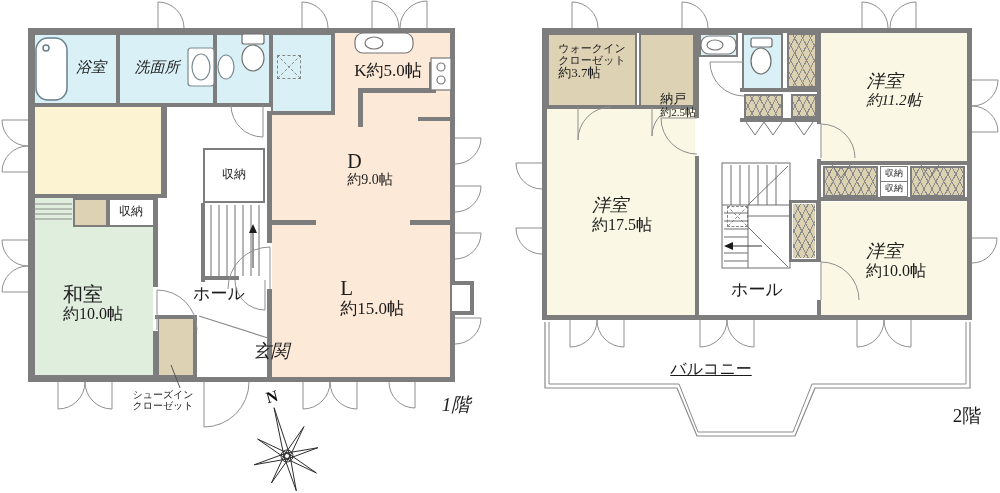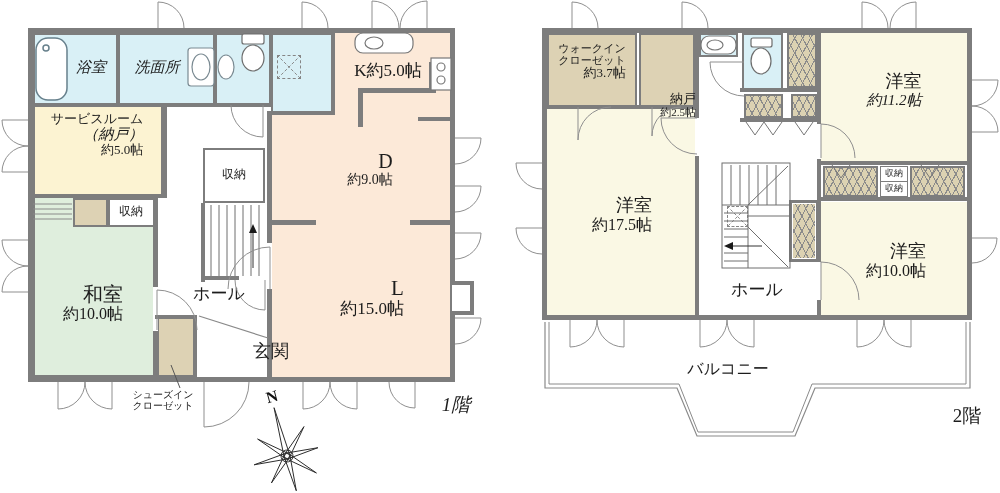--- a/index.html
+++ b/index.html
@@ -15,25 +15,25 @@
   .blue{background:#d9f0f6;}
   .peach{background:#fce9d8;}
   .cream{background:#fcf3d2;}
   .green{background:#dfeedd;}
   .tan{background:#ddd2b4;}
   .pale{background:#faf8e4;}
   .hatch{background:
      repeating-linear-gradient(62deg, rgba(110,110,110,0) 0 6px, #8b8b8b 6px 7px),
      repeating-linear-gradient(118deg, rgba(110,110,110,0) 0 6px, #8b8b8b 6px 7px),
      #dcd2b2;}
-  .lbl{position:absolute;transform:translate(-50%,0);text-align:right;white-space:nowrap;line-height:1.1;}
+  .lbl{position:absolute;transform:translate(-50%,0);text-align:left;white-space:nowrap;line-height:1.1;}
   .lbl span{display:block;}
   .s9{font-size:9px;} .s10{font-size:10px;} .s11{font-size:11px;} .s12{font-size:12px;}
   .s13{font-size:13px;} .s14{font-size:14px;} .s15{font-size:15px;font-style:italic;} .s16{font-size:16px;}
-  .s17{font-size:17px;} .s18{font-size:18px;} .s19{font-size:19px;} .s20{font-size:20px;}
+  .s17{font-size:17px;} .s18{font-size:18px;font-style:italic;} .s19{font-size:19px;} .s20{font-size:20px;}
   .s21{font-size:21px;}
   .dash{border:1px dashed #858585;background:transparent;}
   svg{position:absolute;left:0;top:0;pointer-events:none;}
 </style>
 </head>
 <body>
 
 <div id="canvas">
 
   <div class="abs outline" style="left:28px;top:28px;width:427px;height:354px;"></div>
@@ -74,25 +74,20 @@
   <div class="abs" style="left:452px;top:281px;width:22px;height:34px;border:4px solid #7d7d7d;border-left:none;background:#fff;"></div>
 
   <div class="abs dash" style="left:277px;top:55px;width:24px;height:24px;"></div>
 
   <div class="lbl s15" style="left:91px;top:59px;">
       <span>浴室</span>
     </div>
   <div class="lbl s15" style="left:157px;top:59px;">
       <span>洗面所</span>
     </div>
-  <div class="lbl" style="left:97px;top:112px;">
-    <span class="s13">サービスルーム</span>
-    <span class="s15">（納戸）</span>
-    <span class="s13">約5.0帖</span>
-  </div>
   <div class="lbl s17" style="left:388px;top:62px;">
       <span>K約5.0帖</span>
     </div>
   <div class="lbl" style="left:370px;top:150px;">
     <span class="s20">D</span>
     <span class="s14">約9.0帖</span>
   </div>
   <div class="lbl" style="left:372px;top:277px;">
     <span class="s21">L</span>
     <span class="s17">約15.0帖</span>
@@ -176,21 +171,21 @@
   </div>
   <div class="lbl s9" style="left:894px;top:169px;">
       <span>収納</span>
     </div>
   <div class="lbl s9" style="left:894px;top:184px;">
       <span>収納</span>
     </div>
   <div class="lbl s17" style="left:757px;top:281px;">
       <span>ホール</span>
     </div>
-  <div class="lbl s16" style="left:728px;top:360px;">
+  <div class="lbl s16" style="left:711px;top:360px;text-decoration:underline;">
       <span>バルコニー</span>
     </div>
   <div class="lbl s19" style="left:967px;top:406px;">
       <span>2階</span>
     </div>
 
   <svg width="1000" height="493" viewBox="0 0 1000 493">
 
     <g stroke="#67808c" fill="#ffffff" stroke-width="1.5">
       <rect x="36" y="38" width="31" height="62" rx="12"></rect>

